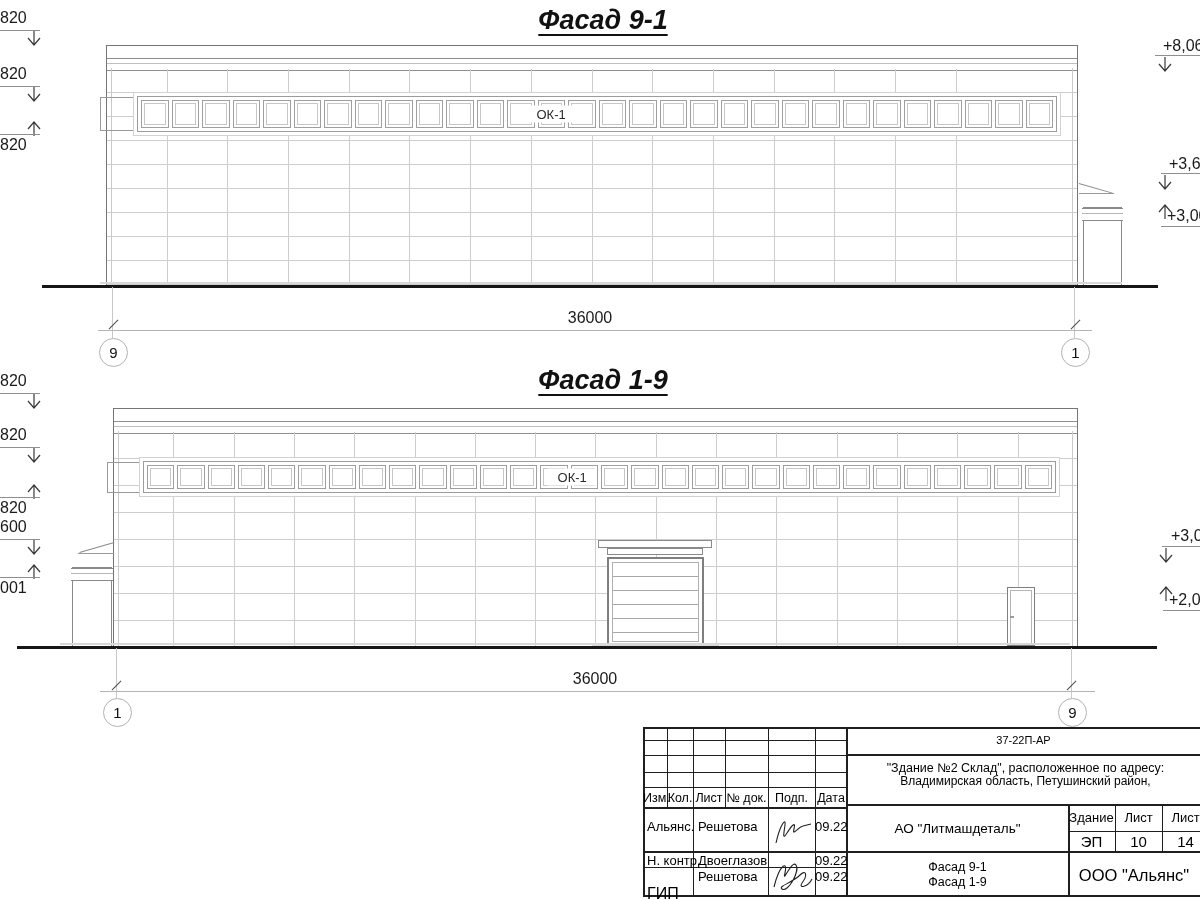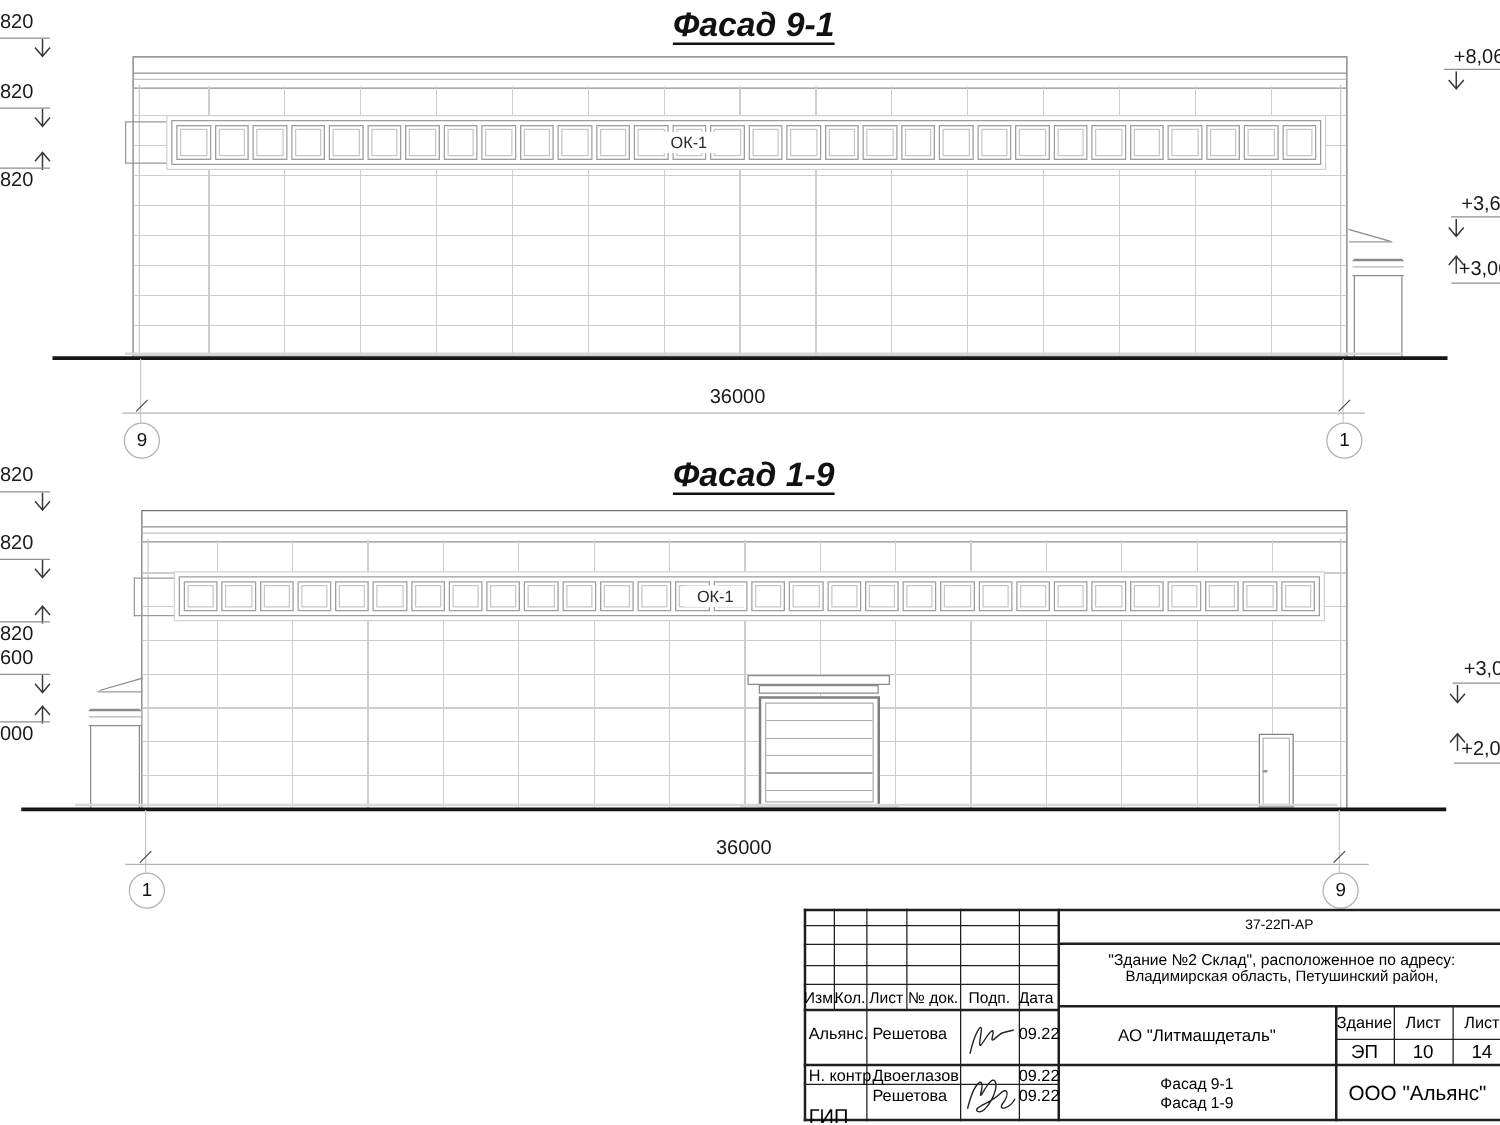--- a/index.html
+++ b/index.html
@@ -270,21 +270,21 @@
   <div class="etext" style="left:0;top:518px">600</div>
   <div class="eline" style="left:0;top:539px;width:40px"></div>
   <svg class="earr" style="left:27px;top:540px" viewBox="0 0 14 16">
       <path d="M7 0 L7 14 M1 7 L7 14 L13 7" fill="none" stroke="#3a3a3a" stroke-width="1.2"></path>
     </svg>
 
   <svg class="earr" style="left:27px;top:563px" viewBox="0 0 14 16">
       <path d="M7 16 L7 2 M1 9 L7 2 L13 9" fill="none" stroke="#3a3a3a" stroke-width="1.2"></path>
     </svg>
   <div class="eline" style="left:0;top:577px;width:40px"></div>
-  <div class="etext" style="left:0;top:579px">000</div>
+  <div class="etext" style="left:0;top:579px">001</div>
 
   <div class="etext" style="left:1171px;top:527px">+3,0</div>
   <div class="eline" style="left:1162px;top:546px;width:38px"></div>
   <svg class="earr" style="left:1159px;top:548px" viewBox="0 0 14 16">
       <path d="M7 0 L7 14 M1 7 L7 14 L13 7" fill="none" stroke="#3a3a3a" stroke-width="1.2"></path>
     </svg>
 
   <svg class="earr" style="left:1159px;top:585px" viewBox="0 0 14 16">
       <path d="M7 16 L7 2 M1 9 L7 2 L13 9" fill="none" stroke="#3a3a3a" stroke-width="1.2"></path>
     </svg>
@@ -315,21 +315,21 @@
     <div class="bl" style="left:203px;top:0;width:2px;height:170px"></div>
     <div class="bl" style="left:425px;top:78px;width:2px;height:92px"></div>
     <div class="bl" style="left:472px;top:78px;width:1px;height:47px"></div>
     <div class="bl" style="left:519px;top:78px;width:1px;height:47px"></div>
 
     <div class="tb-t ctr" style="left:0;top:64px;width:24px;font-size:12.5px">Изм.</div>
     <div class="tb-t ctr" style="left:24px;top:64px;width:26px;font-size:12.5px">Кол.</div>
     <div class="tb-t ctr" style="left:50px;top:64px;width:32px;font-size:12.5px">Лист</div>
     <div class="tb-t ctr" style="left:82px;top:64px;width:43px;font-size:12.5px">№ док.</div>
     <div class="tb-t ctr" style="left:125px;top:64px;width:47px;font-size:12.5px">Подп.</div>
-    <div class="tb-t ctr" style="left:172px;top:64px;width:16px;font-size:12.5px">Дата</div>
+    <div class="tb-t ctr" style="left:172px;top:64px;width:32px;font-size:12.5px">Дата</div>
 
     <div class="tb-t" style="left:4px;top:93px;font-size:13px">Альянс.</div>
     <div class="tb-t" style="left:55px;top:93px;font-size:13px">Решетова</div>
     <div class="tb-t ctr" style="left:172px;top:93px;width:32px;font-size:13px">09.22</div>
 
     <div class="tb-t" style="left:4px;top:127px;font-size:13px">Н. контр.</div>
     <div class="tb-t" style="left:55px;top:127px;font-size:13px">Двоеглазов</div>
     <div class="tb-t ctr" style="left:172px;top:127px;width:32px;font-size:13px">09.22</div>
 
     <div class="tb-t" style="left:4px;top:158px;font-size:16px">ГИП</div>

